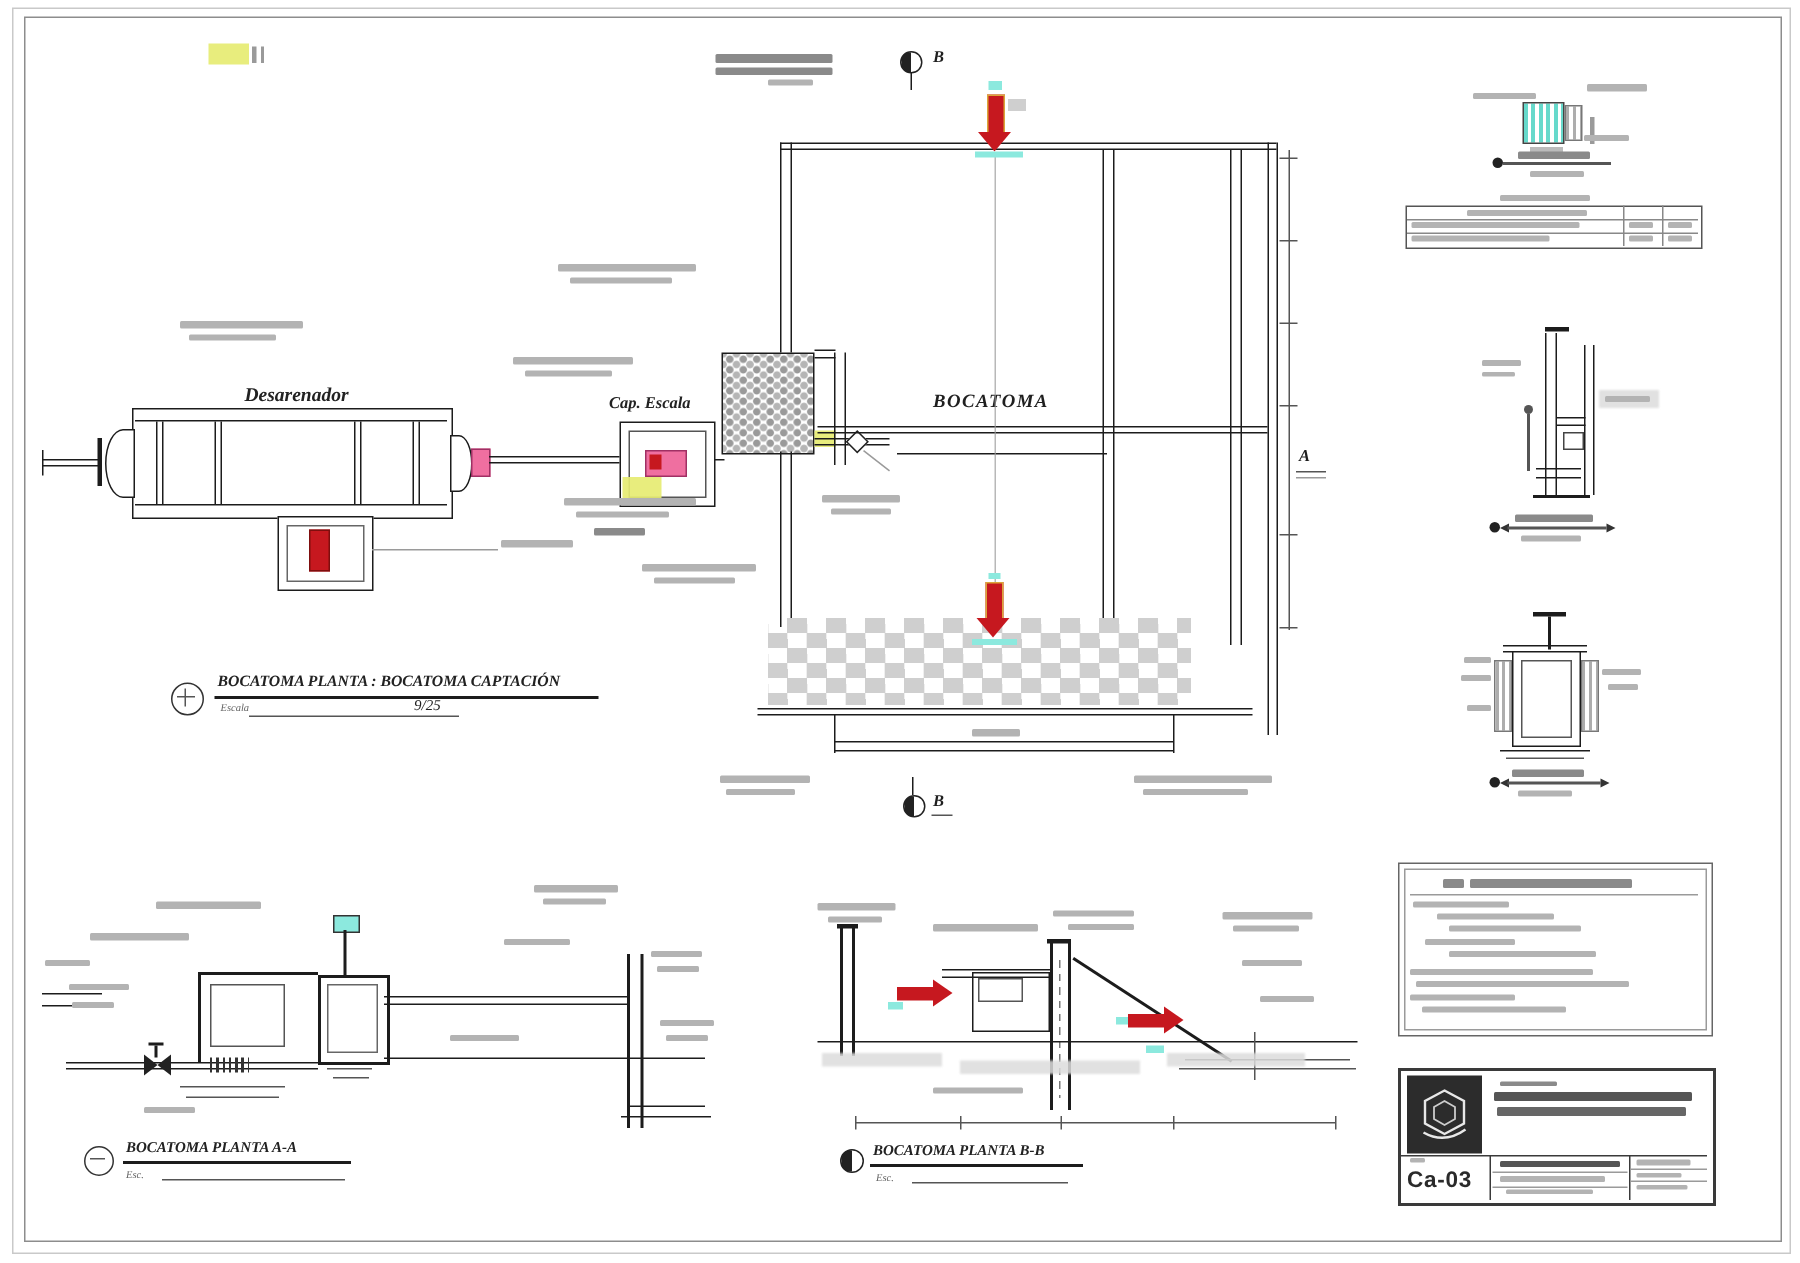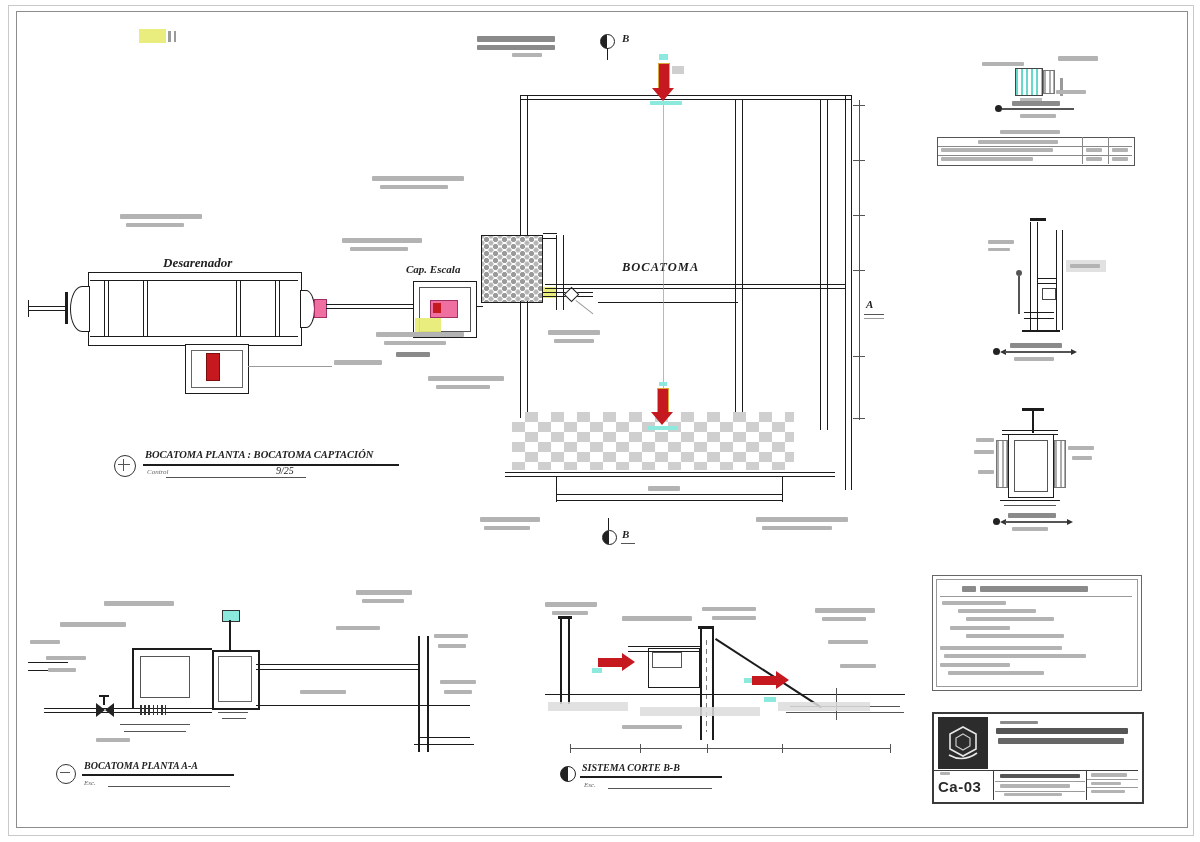--- a/index.html
+++ b/index.html
@@ -209,21 +209,21 @@
     <i class="lnm" style="left:864px;top:314px;width:20px;height:1px"></i>
     <i class="lngr" style="left:864px;top:318px;width:20px;height:1px"></i>
   </div>
 
   <div>
     <i class="dot" style="left:114px;top:455px;width:20px;height:20px"></i>
     <i class="lnm" style="left:118px;top:464px;width:12px;height:1px"></i>
     <i class="lnm" style="left:123px;top:459px;width:1px;height:12px"></i>
     <span class="txt vtitle" style="left:145px;top:449px;font-size:10.5px">BOCATOMA PLANTA : BOCATOMA CAPTACIÓN</span>
     <i class="ln" style="left:143px;top:464px;width:256px;height:2px"></i>
-    <span class="txt" style="left:147px;top:468px;font-size:7px;color:#666">Control</span>
+    <span class="txt" style="left:147px;top:468px;font-size:7px;color:#666">Escala</span>
     <span class="txt" style="left:276px;top:465px;font-size:10px">9/25</span>
     <i class="lnm" style="left:166px;top:477px;width:140px;height:1px"></i>
   </div>
 
   <div>
     <i class="bar" style="left:982px;top:62px;width:42px;height:4px"></i>
     <i class="bar" style="left:1058px;top:56px;width:40px;height:5px"></i>
     <div class="tealhatch" style="left:1015px;top:68px;width:26px;height:26px"></div>
     <div class="grayhatch" style="left:1043px;top:70px;width:10px;height:22px"></div>
     <i class="lngr" style="left:1060px;top:78px;width:3px;height:18px"></i>
@@ -437,20 +437,20 @@
     <i class="bar" style="left:622px;top:616px;width:70px;height:5px"></i>
     <i class="bar" style="left:702px;top:607px;width:54px;height:4px"></i>
     <i class="bar" style="left:712px;top:616px;width:44px;height:4px"></i>
     <i class="bar" style="left:815px;top:608px;width:60px;height:5px"></i>
     <i class="bar" style="left:822px;top:617px;width:44px;height:4px"></i>
     <i class="bar" style="left:828px;top:640px;width:40px;height:4px"></i>
     <i class="bar" style="left:840px;top:664px;width:36px;height:4px"></i>
     <i class="bar" style="left:622px;top:725px;width:60px;height:4px"></i>
     <div>
       <i class="half" style="left:560px;top:766px;width:14px;height:14px"></i>
-      <span class="txt vtitle" style="left:582px;top:762px;font-size:10px">SISTEMA CORTE B-B</span>
+      <span class="txt vtitle" style="left:582px;top:762px;font-size:10px">BOCATOMA PLANTA B-B</span>
       <i class="ln" style="left:580px;top:776px;width:142px;height:2px"></i>
       <span class="txt" style="left:584px;top:781px;font-size:7px;color:#666">Esc.</span>
       <i class="lnm" style="left:608px;top:788px;width:104px;height:1px"></i>
     </div>
   </div>
 
 </div>
 
 </body></html>

